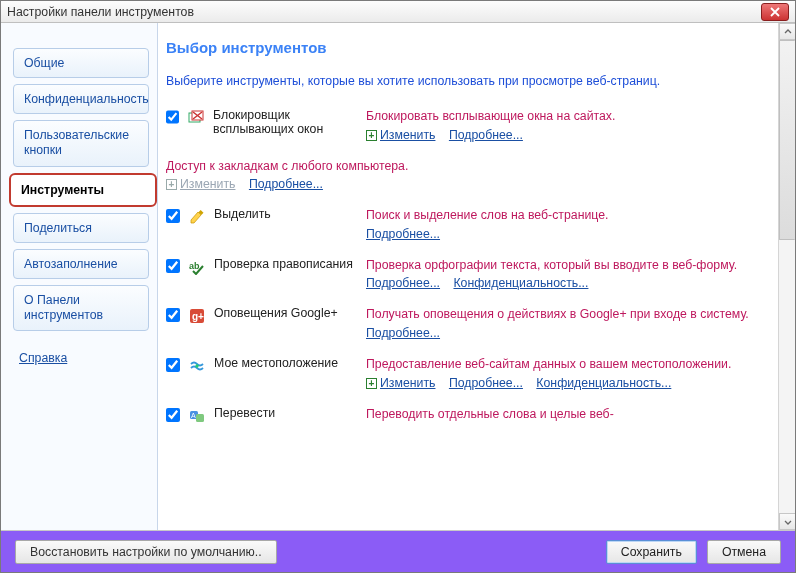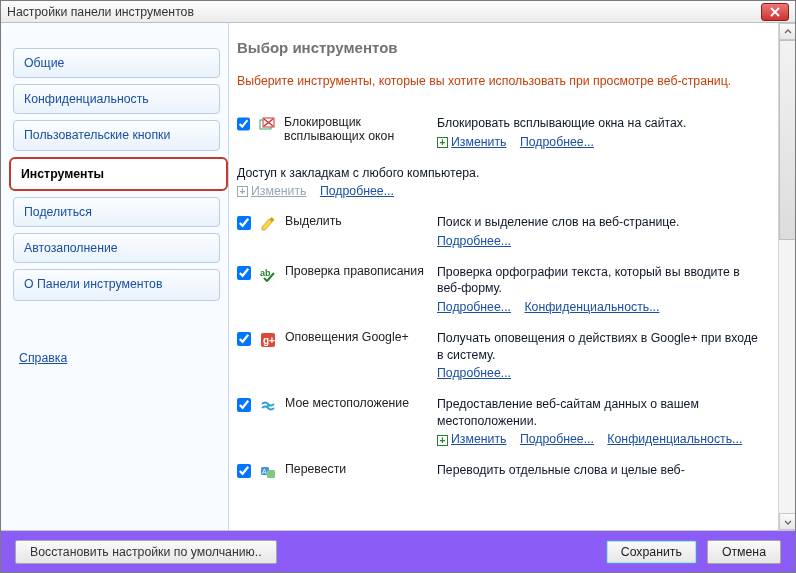--- a/index.html
+++ b/index.html
@@ -2,38 +2,38 @@
 <html><head>
 <meta charset="utf-8">
 <style>
   * { box-sizing: border-box; }
   html, body { margin:0; padding:0; font-family: "Segoe UI", Tahoma, Arial, sans-serif; font-size:12.3px; background:#fff; }
   .window { width:796px; height:573px; border:1px solid #7a7a7a; position:relative; display:flex; flex-direction:column; background:#fff; }
   .titlebar { height:22px; background:linear-gradient(#fdfdfd,#ebebeb); border-bottom:1px solid #bfbfbf; display:flex; align-items:center; padding:0 6px; color:#333; font-size:12.3px; }
   .titlebar .title { flex:1; }
   .close-btn { width:28px; height:18px; background:linear-gradient(#e77,#c33); border:1px solid #8a1f1f; border-radius:3px; display:flex; align-items:center; justify-content:center; color:#fff; font-weight:bold; font-size:12px; cursor:pointer; }
   .body { flex:1; display:flex; min-height:0; position:relative; }
-  .sidebar { width:228px; background:#f8fbff; border-right:1px solid #c8d6ea; display:flex; flex-direction:column; padding:22px 0 0 0; }
+  .sidebar { width:157px; background:#f8fbff; border-right:1px solid #c8d6ea; display:flex; flex-direction:column; padding:22px 0 0 0; }
   .tab { margin:3px 8px 3px 12px; padding:7px 10px 7px 10px; border:1px solid #b7cde8; border-radius:4px 4px 4px 4px; background:linear-gradient(#fbfdff,#e9f2fb); color:#1a4fa3; cursor:pointer; font-size:12.3px; }
   .tab.two-line { line-height:1.25; }
   .tab.selected { border:2px solid #c13a2f; background:#fff; color:#000; font-weight:bold; border-radius:6px; margin-left:8px; margin-right:0; padding:8px 10px 8px 10px; }
   .help { margin-top:auto; padding:0 0 165px 18px; }
   .help a { color:#1a4fa3; text-decoration:underline; cursor:pointer; }
   .main { flex:1; position:relative; display:flex; min-width:0; }
   .content { flex:1; padding:16px 10px 8px 6px; overflow:hidden; color:#333; }
-  h2 { margin:0 0 18px 2px; font-size:15px; font-weight:bold; color:#737373; }
-  .instr { margin:0 0 21px 2px; color:#c2410c; }
+  h2 { margin:0 0 18px 2px; font-size:15px; font-weight:bold; color:#3b82f6; }
+  .instr { margin:0 0 14px 2px; color:#1d4ed8; }
   .tools { }
   .tool { display:flex; align-items:flex-start; padding:6px 2px 10px 2px; }
   .chk { margin:2px 8px 0 0; width:14px; height:14px; }
   .iconbox { width:18px; height:18px; margin:1px 8px 0 0; display:flex; align-items:center; justify-content:center; flex-shrink:0; }
   .tool-left { width:200px; display:flex; align-items:flex-start; flex-shrink:0; }
   .tool-name { color:#222; }
   .tool-right { flex:1; min-width:0; }
-  .desc { color:#0f172a; margin-bottom:3px; line-height:1.35; }
+  .desc { color:#be185d; margin-bottom:3px; line-height:1.35; }
   .links { }
   .links a, .links span.modify { color:#1a4fa3; text-decoration:underline; cursor:pointer; margin-right:10px; }
   .links span.modify.disabled { color:#9aa6b3; cursor:default; }
   .plus { display:inline-block; width:11px; height:11px; border:1px solid #2a7f2f; color:#2a7f2f; font-size:10px; font-weight:bold; line-height:9px; text-align:center; margin-right:3px; vertical-align:middle; background:#fff; }
   .plus.disabled { border-color:#9aa; color:#9aa; }
   .scrollbar { width:17px; background:#f0f0f0; border-left:1px solid #d5d5d5; display:flex; flex-direction:column; }
   .sb-btn { height:17px; background:linear-gradient(#fafafa,#e7e7e7); border:1px solid #c7c7c7; border-right:none; display:flex; align-items:center; justify-content:center; }
   .sb-btn svg { width:8px; height:8px; }
   .sb-track { flex:1; position:relative; background:#f4f4f4; }
   .sb-thumb { position:absolute; top:0; left:0; right:0; height:200px; background:linear-gradient(#f2f2f2,#dcdcdc); border:1px solid #bfbfbf; border-right:none; border-radius:1px; }

